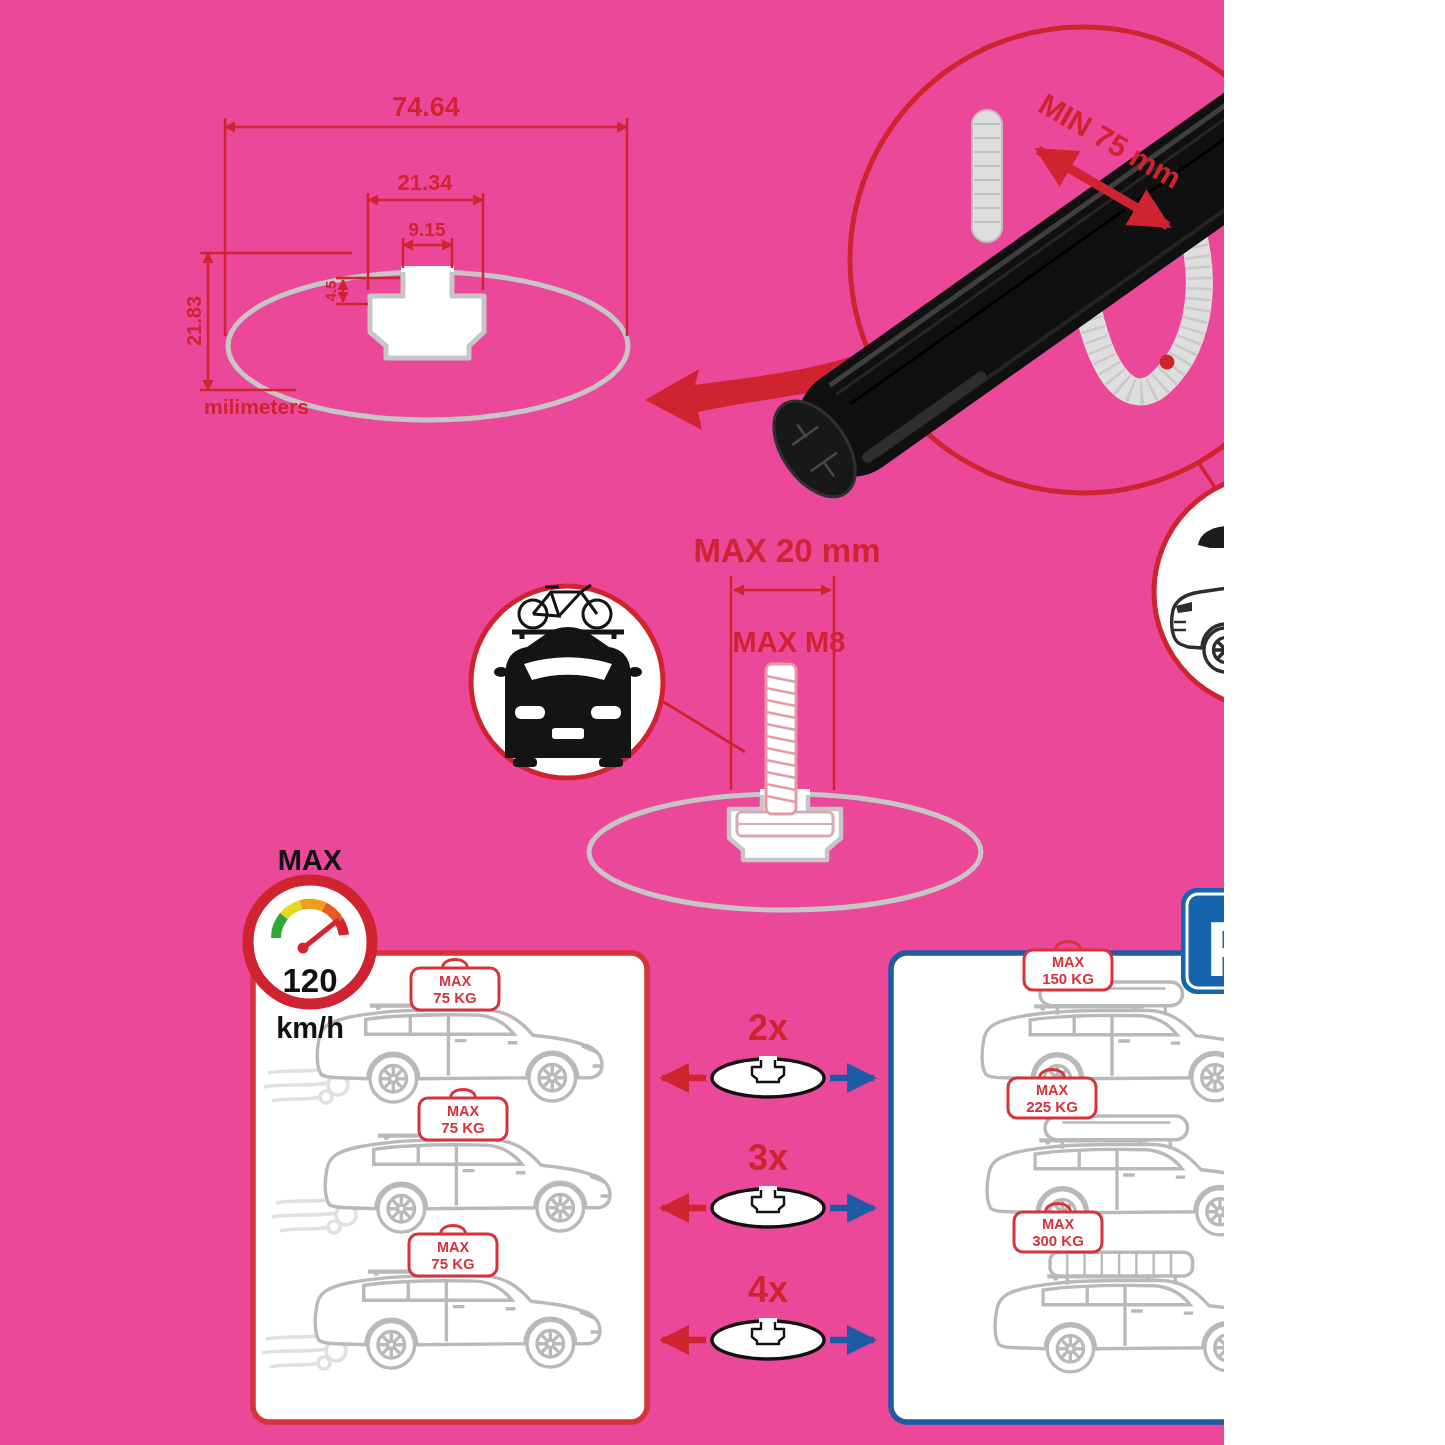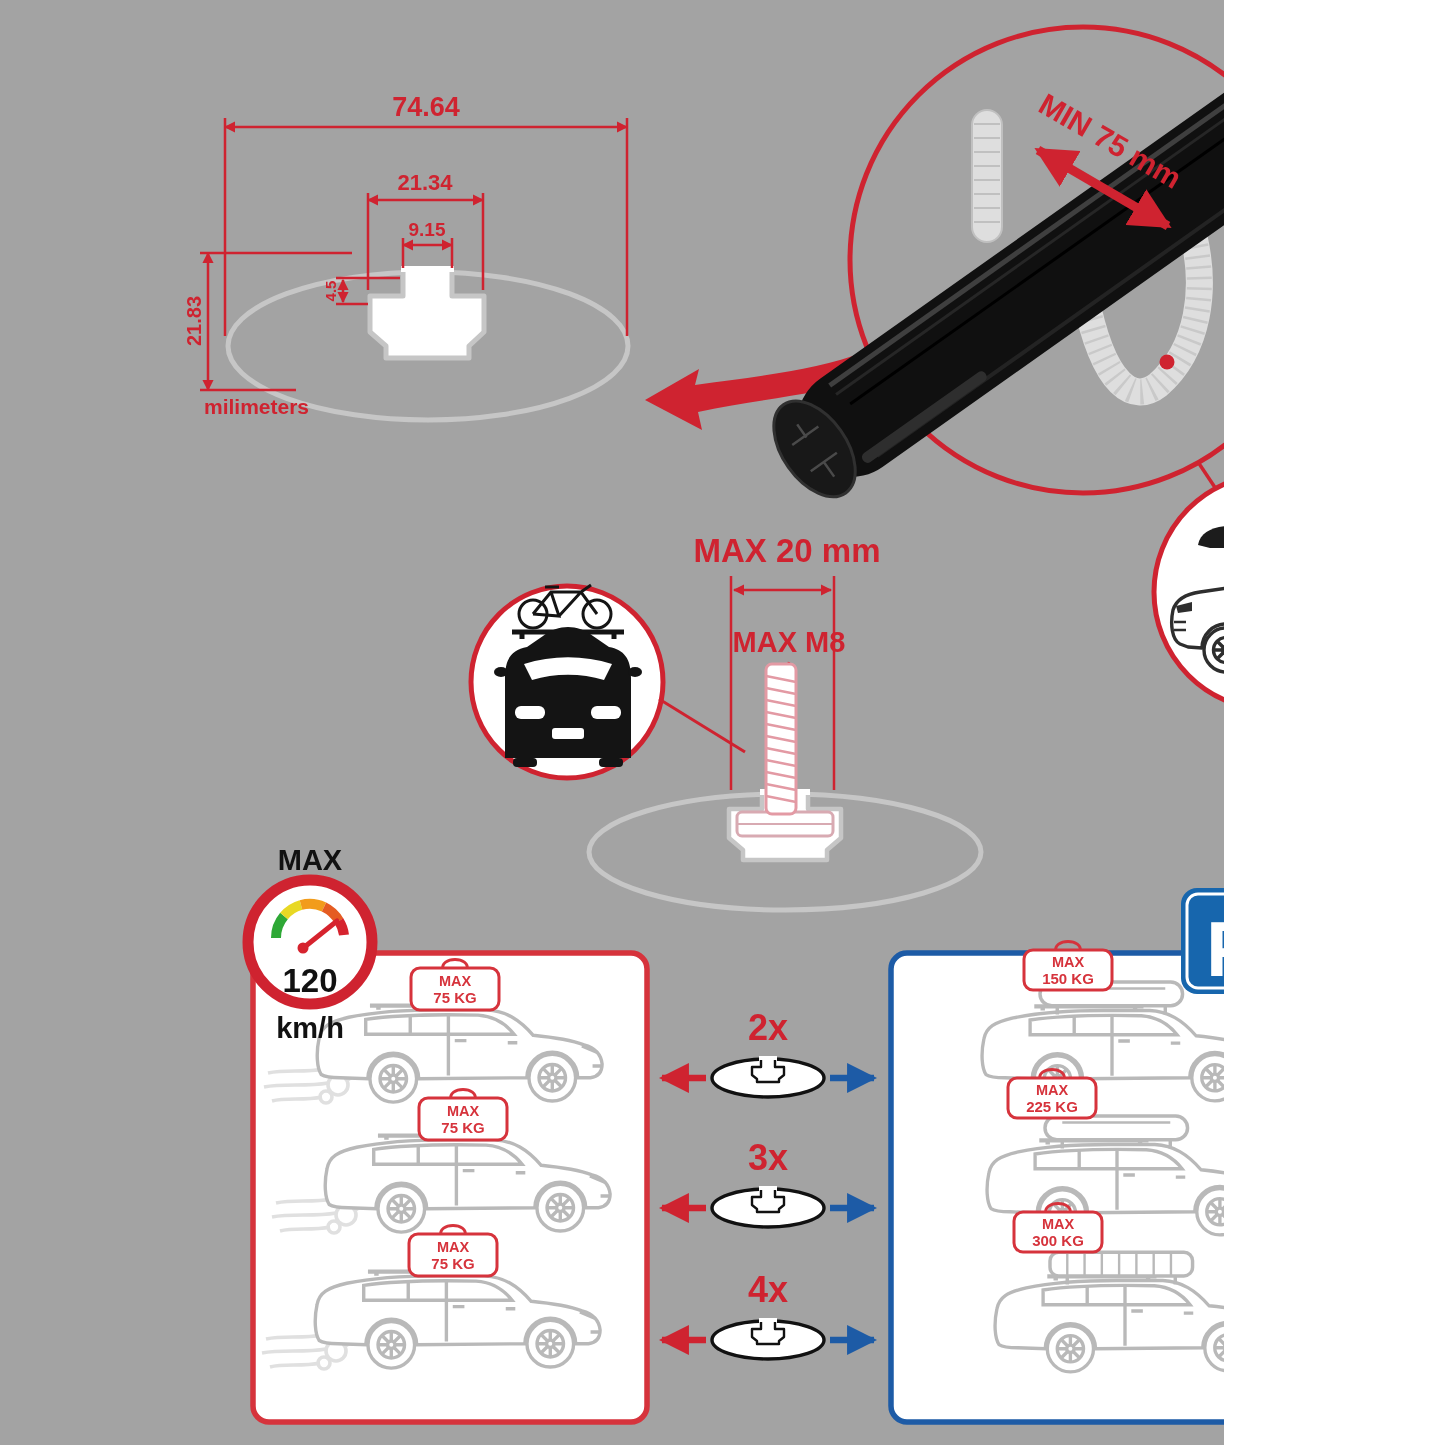--- a/index.html
+++ b/index.html
@@ -1,16 +1,16 @@
 <!DOCTYPE html>
 <html><head>
 <meta charset="utf-8">
 <style>
   html,body{margin:0;padding:0;background:#fff;}
-  .stage{position:relative;width:1224px;height:1445px;background:#a3a3a3;overflow:hidden;}
+  .stage{position:relative;width:1224px;height:1445px;background:#ec4899;overflow:hidden;}
   svg{display:block;}
   text{font-family:"Liberation Sans",sans-serif;font-weight:700;}
 </style>
 </head>
 <body>
 
 <div class="stage">
 <svg width="1445" height="1445" viewBox="0 0 1445 1445" xmlns="http://www.w3.org/2000/svg">
   <defs>
     <marker id="aR" viewBox="0 0 10 10" refX="9" refY="5" markerWidth="4.6" markerHeight="4.6" orient="auto-start-reverse" markerUnits="strokeWidth">

